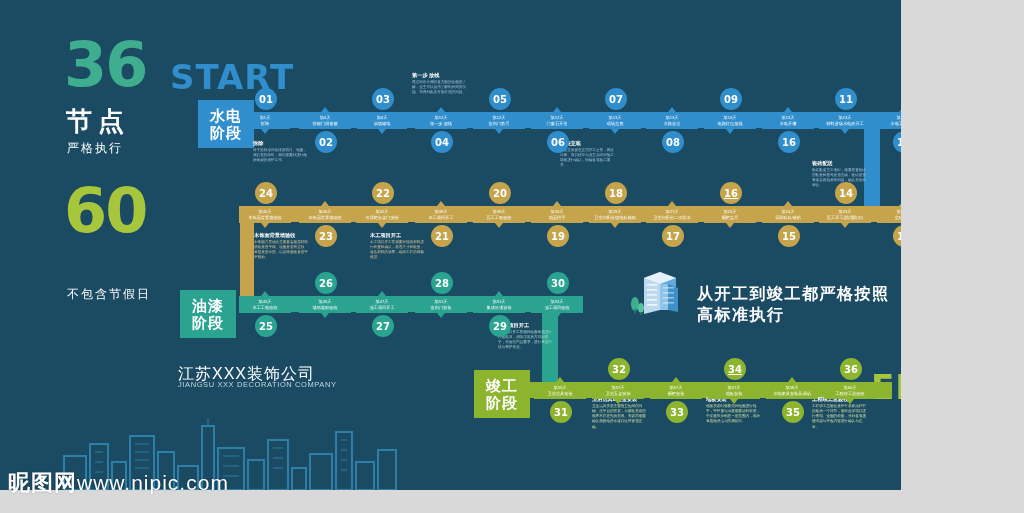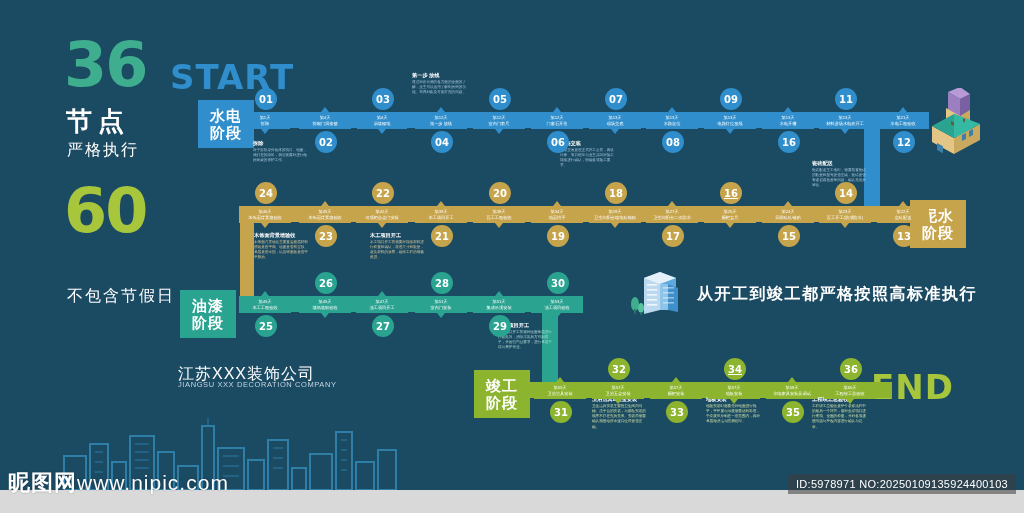--- a/index.html
+++ b/index.html
@@ -5,21 +5,21 @@
 <style>
   * { box-sizing: border-box; margin: 0; padding: 0; }
   html, body {
     width: 1024px; height: 513px;
     font-family: "Liberation Sans", "DejaVu Sans", sans-serif;
     background: #d9d9d9;
     overflow: hidden;
   }
   #canvas {
     position: relative;
-    width: 1024px; height: 513px;
+    width: 901px; height: 513px;
     background: #4c1d95;
     overflow: hidden;
   }
   .board {
     position: absolute;
     left: 0; top: 0; width: 1024px; height: 490px;
     background: #1b4a63;
   }
 
   
@@ -33,21 +33,21 @@
   #num36 { left: 64px; top: 40px; font-size: 62px; color: #3fae8e; }
   #num60 { left: 64px; top: 186px; font-size: 62px; color: #a8c63c; }
   .sub-cn {
     position: absolute;
     color: #ffffff; font-weight: bold; letter-spacing: 6px;
     font-size: 26px;
   }
   #cn36 { left: 66px; top: 104px; }
   #cn60 { left: 66px; top: 250px; }
   .sub-small {
-    position: absolute; color: #ffffff; font-size: 16px; letter-spacing: 2px;
+    position: absolute; color: #ffffff; font-size: 12px; letter-spacing: 2px;
   }
   #small36 { left: 67px; top: 140px; }
   #small60 { left: 67px; top: 286px; }
 
   
   .bigword {
     position: absolute; font-weight: 900; font-size: 34px;
     font-family: "DejaVu Sans", "Liberation Sans", sans-serif;
     letter-spacing: 1px;
   }
@@ -523,14 +523,13 @@
         <line x1="281" y1="32" x2="287" y2="32"></line>
       <line x1="281" y1="42" x2="287" y2="42"></line>
         <line x1="281" y1="52" x2="287" y2="52"></line>
     </g>
   </svg>
 
   <div id="footer"></div>
   <div id="watermark">
     <span>昵图网</span><span class="wm-url">www.nipic.com</span>
   </div>
-  <div id="idbadge">ID:5978971 NO:20250109135924400103</div>
 </div>
 
 </body></html>

